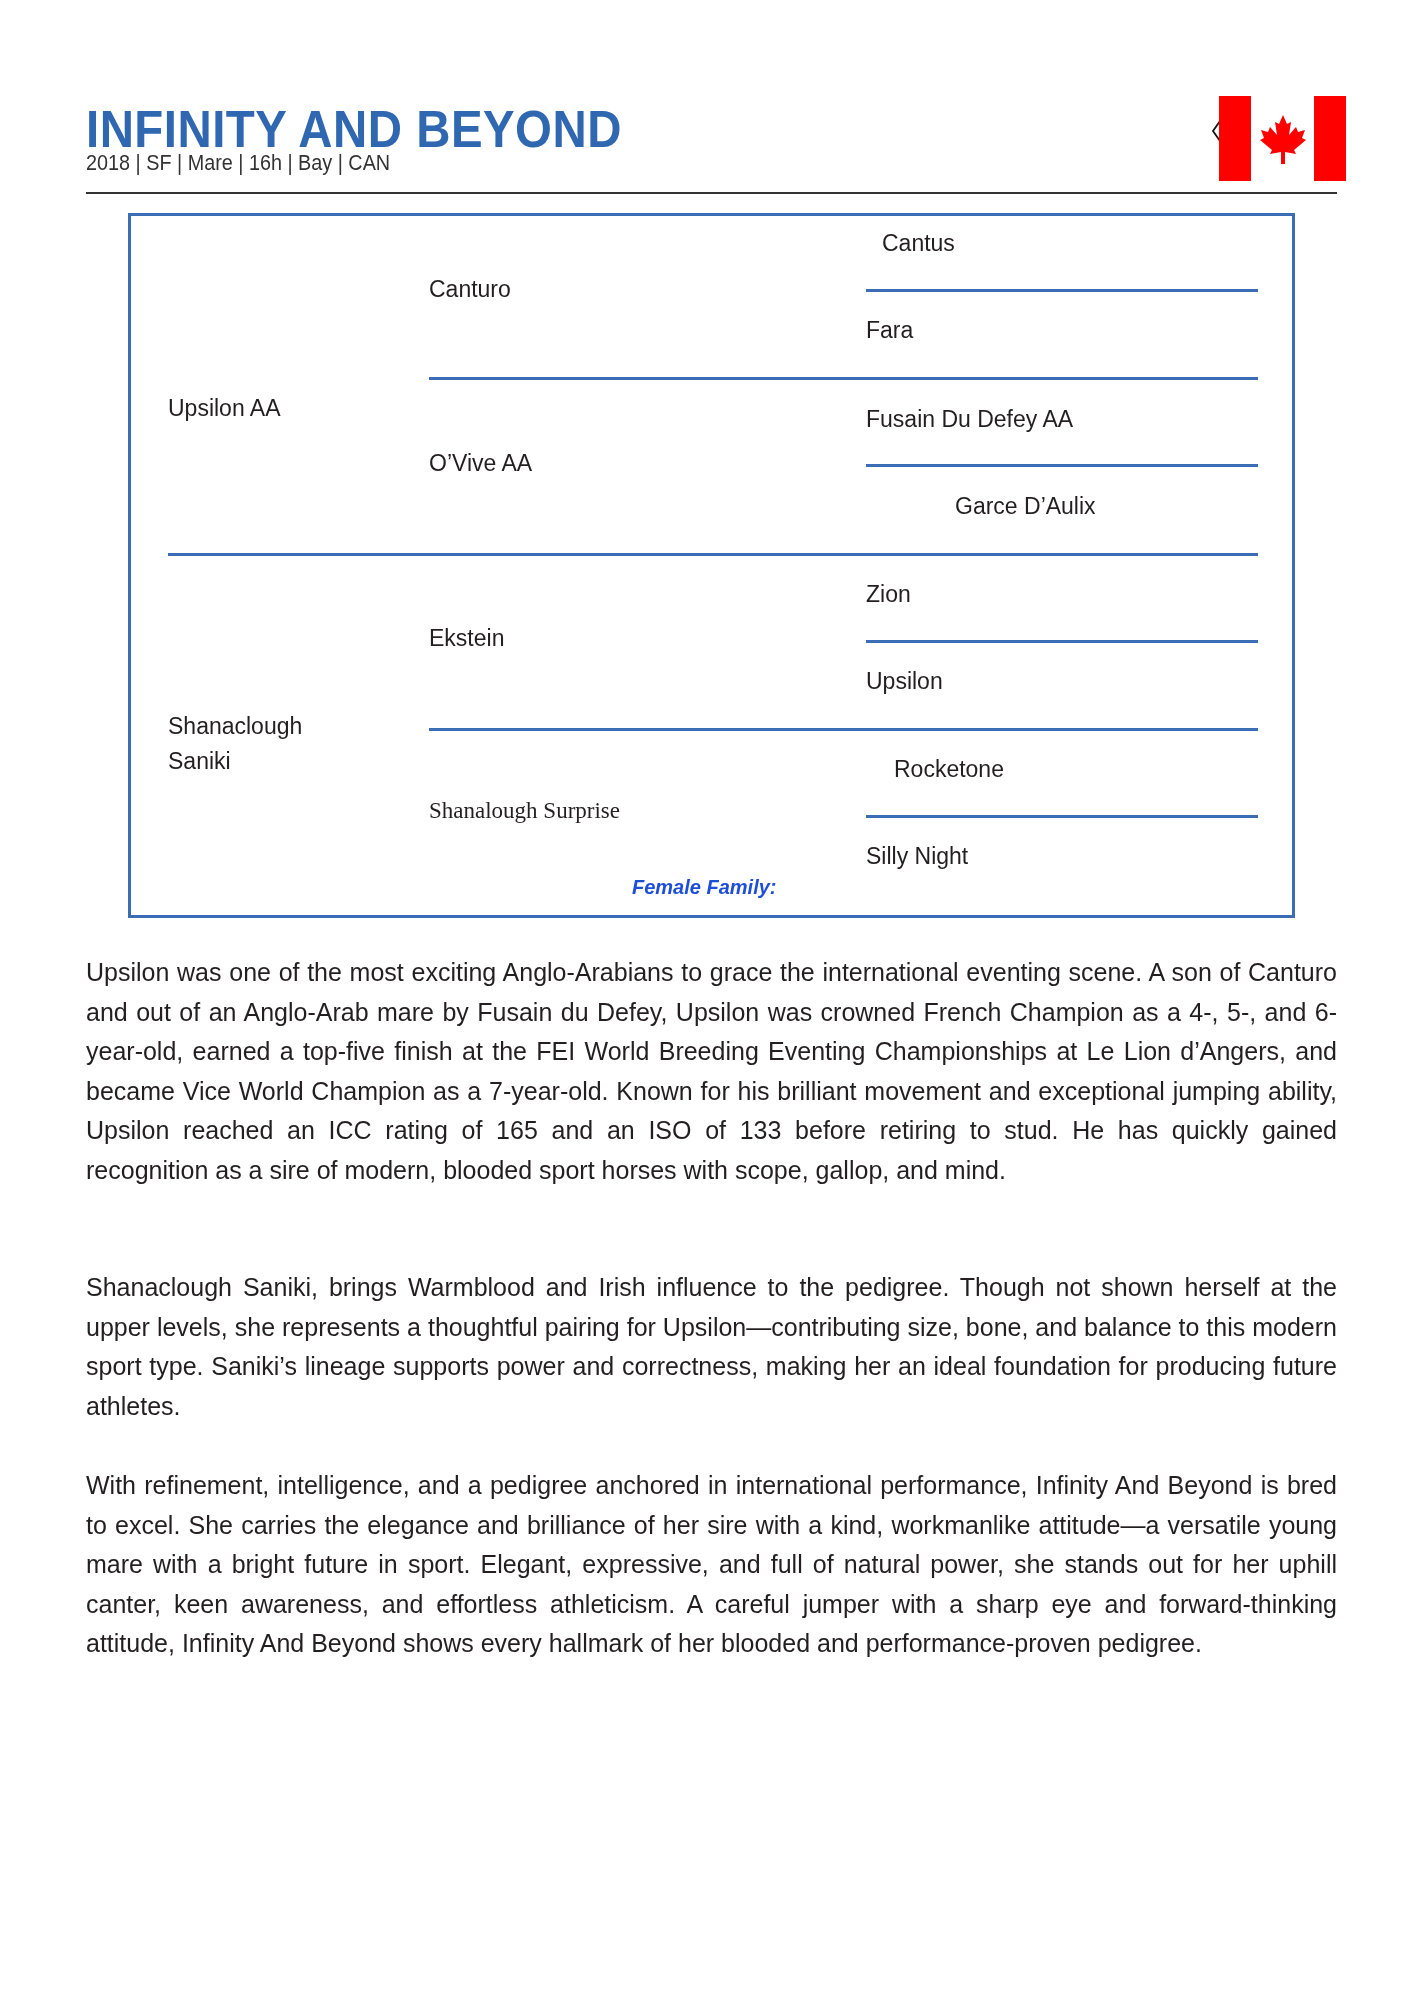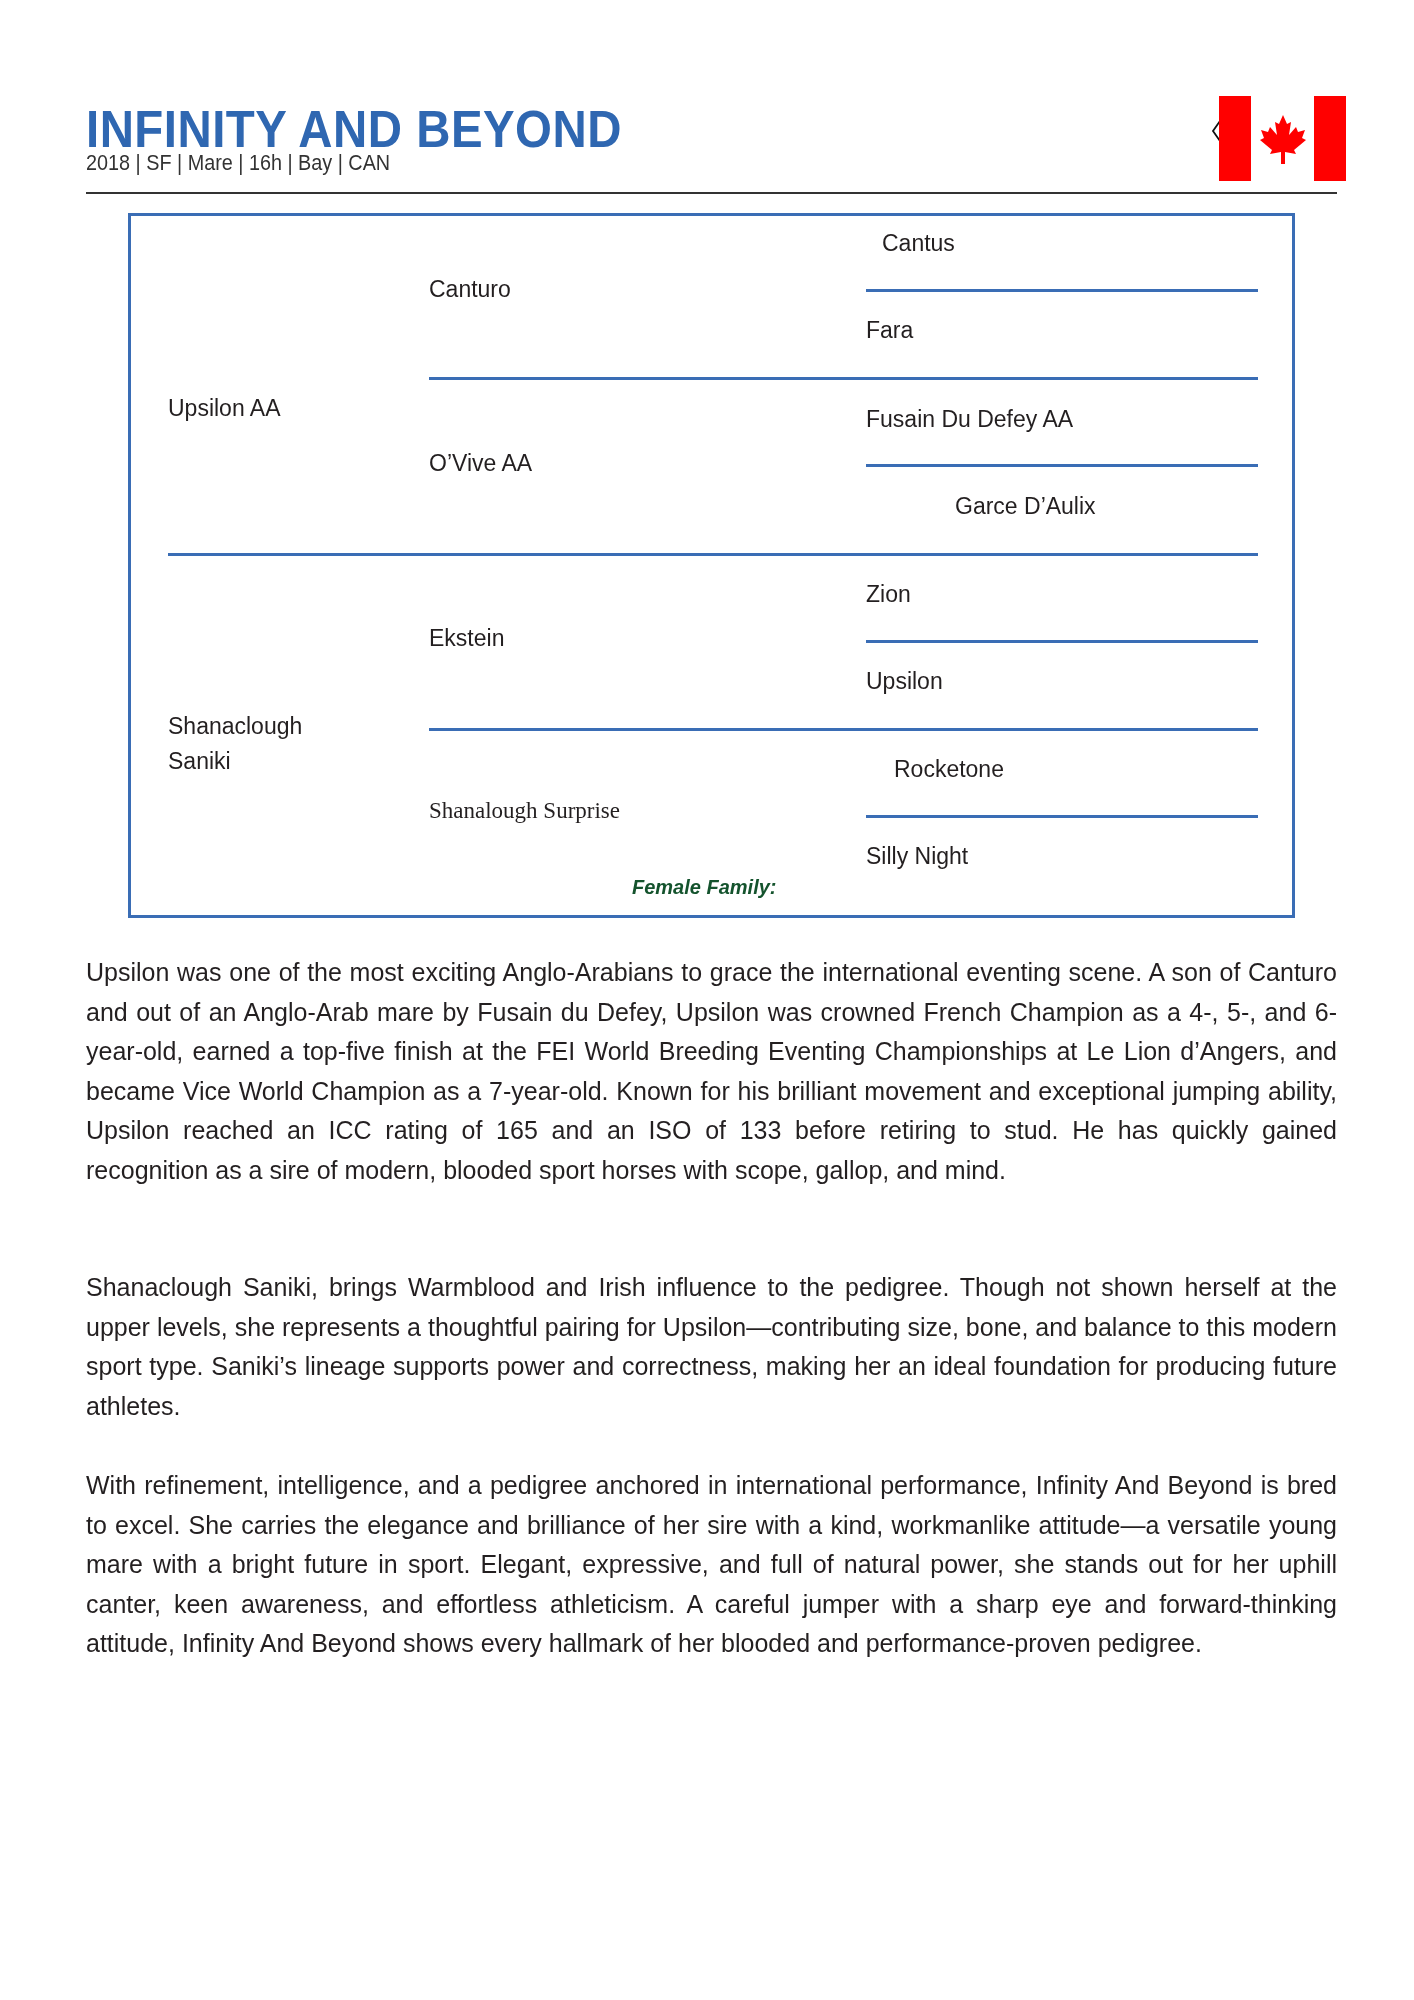--- a/index.html
+++ b/index.html
@@ -8,21 +8,21 @@
   .title{left:86px;top:104px;font-size:51px;font-weight:bold;color:#2f67b1;letter-spacing:0.5px;line-height:52px;white-space:nowrap;transform:scaleX(0.93);transform-origin:left;}
   .subtitle{left:86px;top:150px;font-size:22px;color:#333;line-height:26px;white-space:nowrap;transform:scaleX(0.9);transform-origin:left;}
   .rule{left:86px;top:192px;width:1251px;height:2px;background:#333;}
   .sf-logo{left:1210px;top:98px;width:66px;height:66px;text-align:right;}
   .flag{left:1219px;top:96px;width:127px;height:85px;display:flex;}
   .flag .red{width:32px;background:#ff0000;}
   .flag .white{flex:1;background:#fff;display:flex;align-items:center;justify-content:center;}
   .box{left:128px;top:213px;width:1161px;height:699px;border:3px solid #3a6db5;box-sizing:content-box;}
   .name{position:absolute;font-size:23px;line-height:26px;color:#231f20;white-space:nowrap;}
   .hline{position:absolute;height:3px;background:#3a6db5;}
-  .ff{left:632px;top:876px;font-size:20px;font-weight:bold;font-style:italic;color:#14532d;white-space:nowrap;}
+  .ff{left:632px;top:876px;font-size:20px;font-weight:bold;font-style:italic;color:#1d4ed8;white-space:nowrap;}
   .para{left:86px;width:1251px;font-size:25px;line-height:39.5px;text-align:justify;color:#231f20;margin:0;}
 </style>
 </head>
 <body>
 
 <div class="abs title">INFINITY AND BEYOND</div>
 <div class="abs subtitle">2018 | SF | Mare | 16h | Bay | CAN</div>
 <div class="abs rule"></div>
 
 <div class="abs sf-logo">

